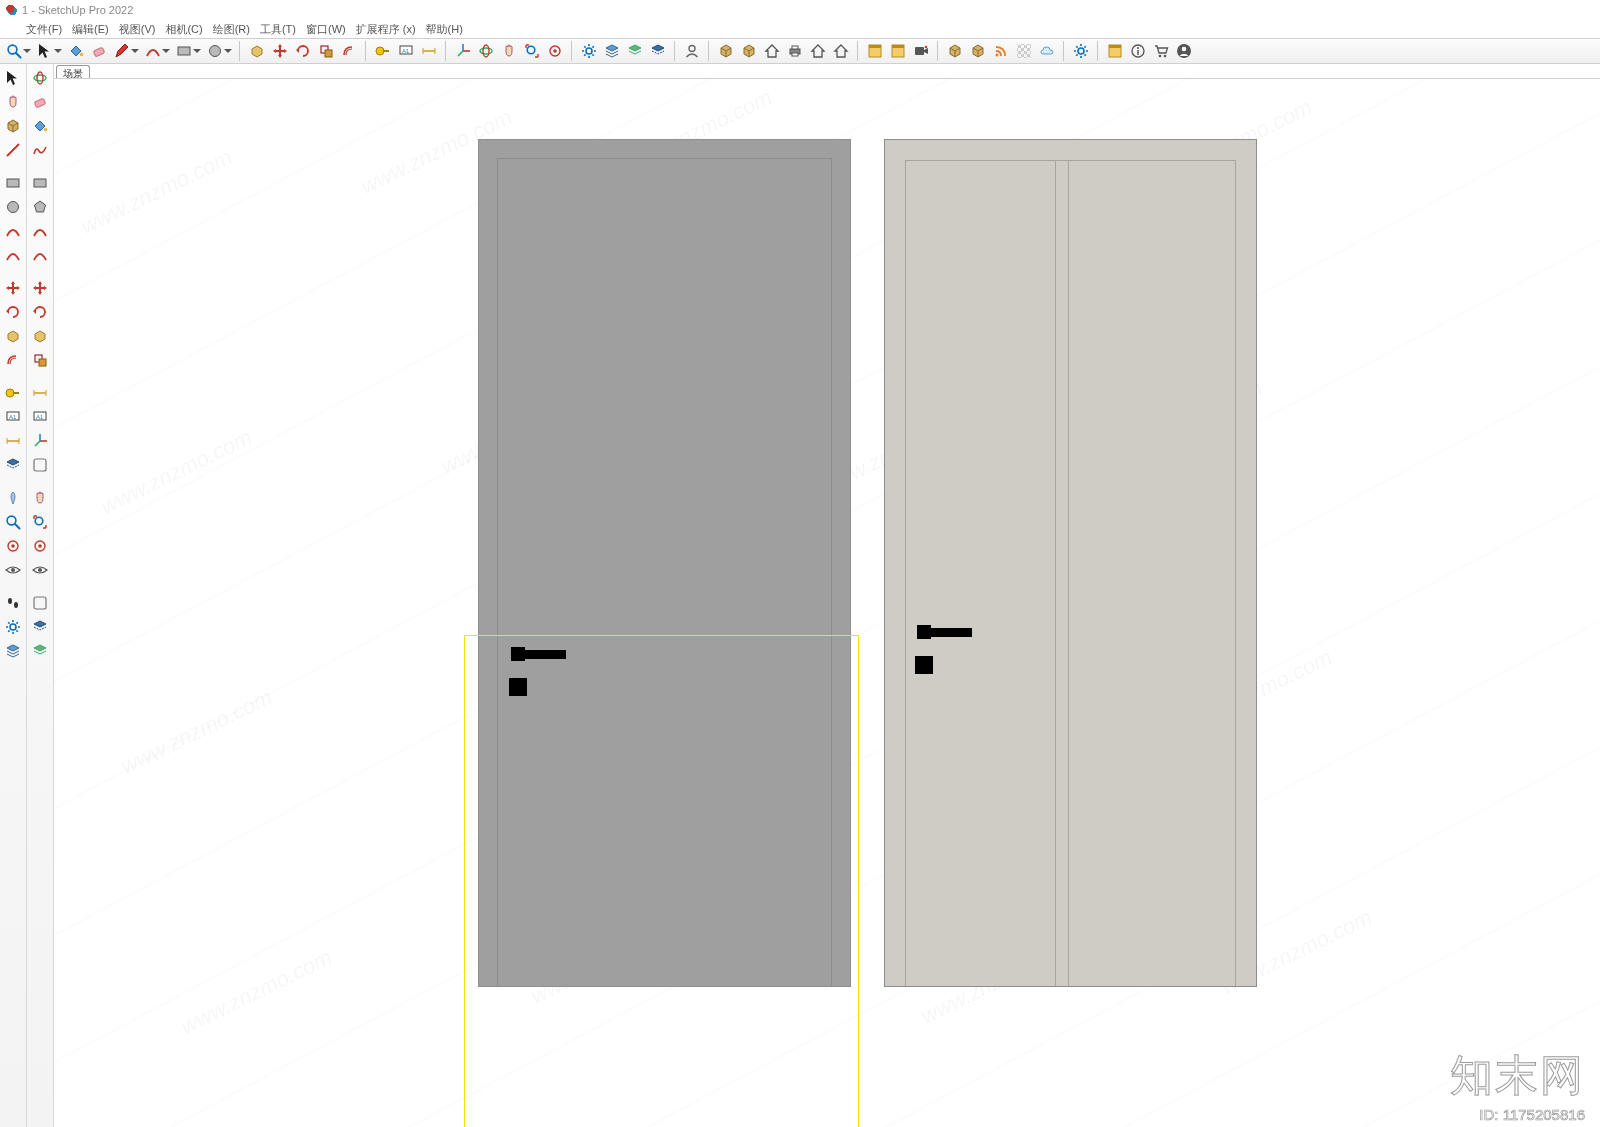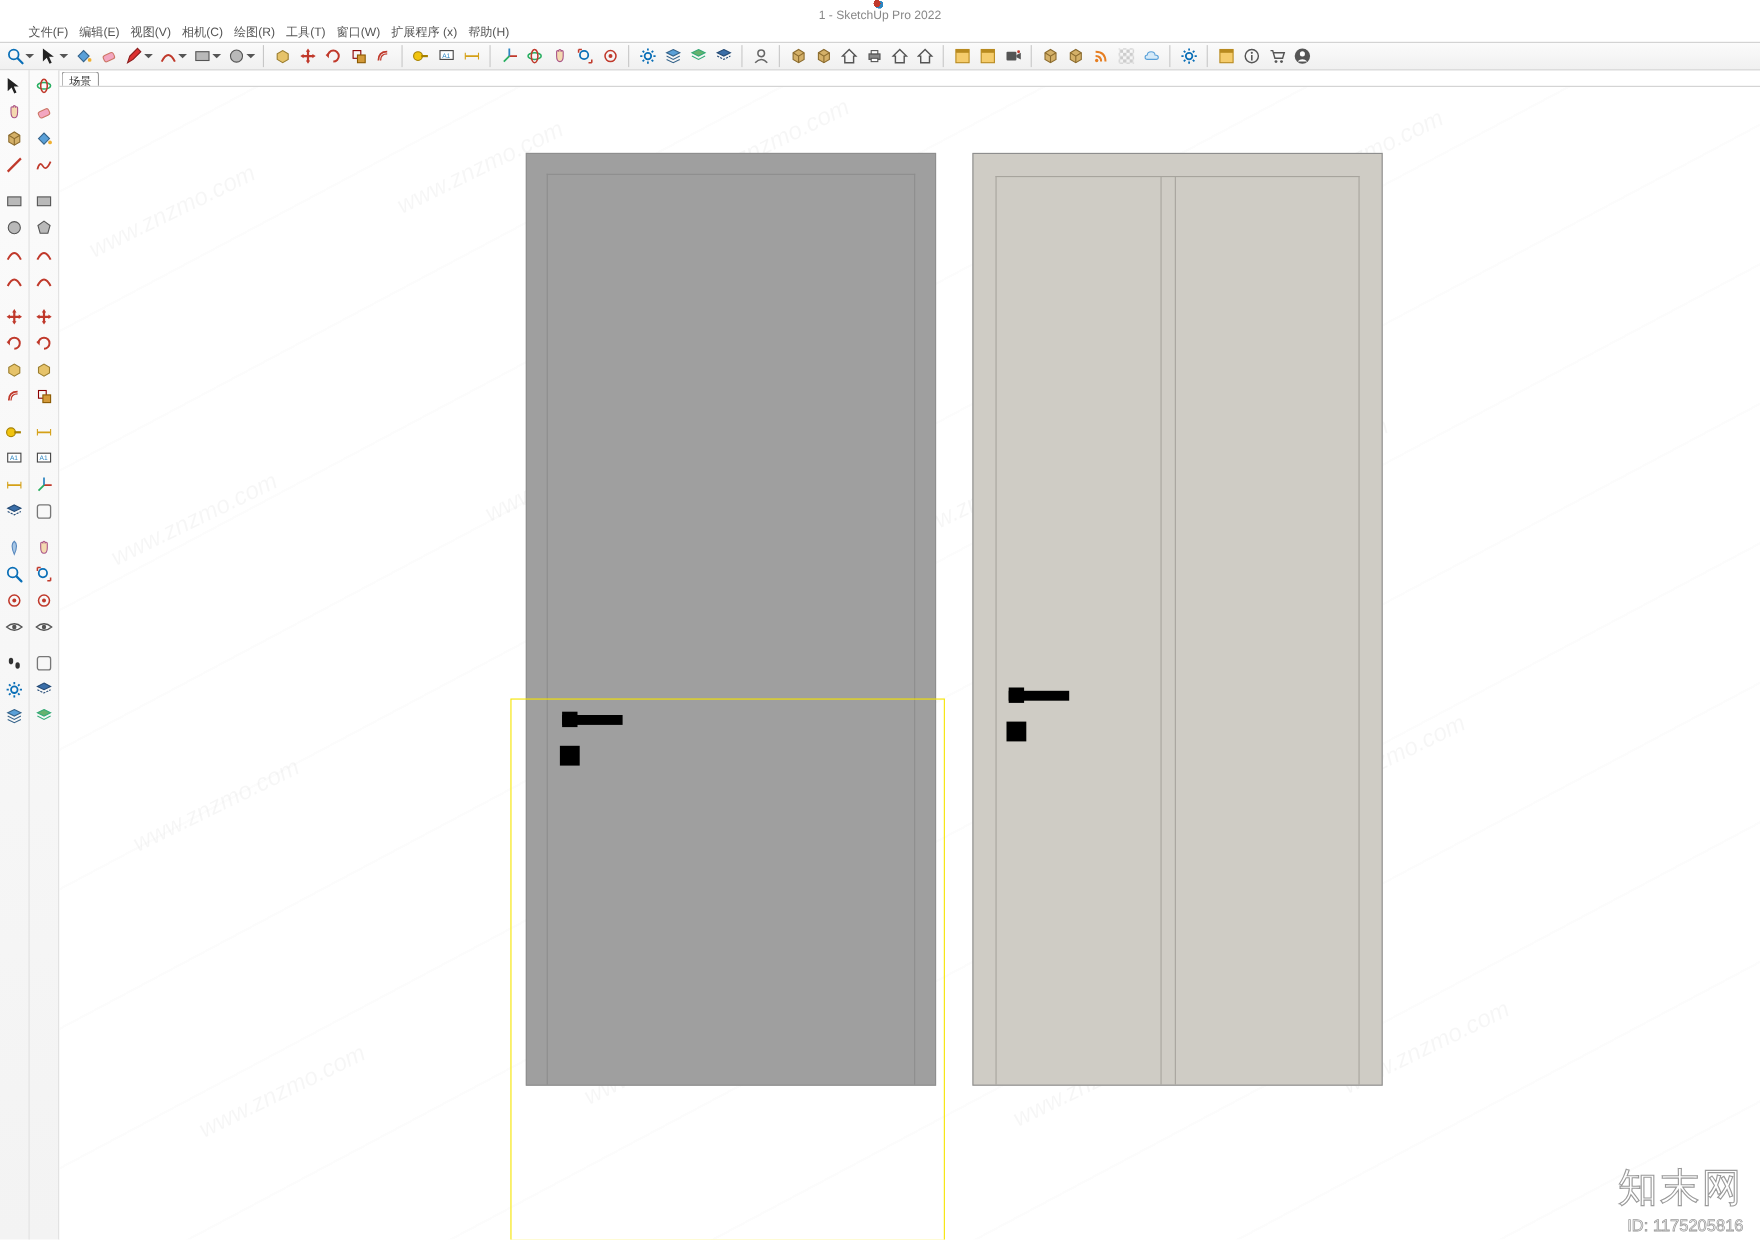--- a/index.html
+++ b/index.html
@@ -9,21 +9,21 @@
     font-size: 11px;
     background: #ffffff;
     overflow: hidden;
     position: relative;
   }
   
   .titlebar {
     height: 20px;
     display: flex; align-items: center;
     padding: 0 4px; background: #ffffff;
-    color: #888; font-size: 11px; flex-direction: column;
+    color: #888; font-size: 11px;
   }
   .titlebar .app-icon {
     width: 14px; height: 14px; margin-right: 4px;
     background: radial-gradient(circle at 45% 40%, #c0392b 0 35%, transparent 36%),
                 radial-gradient(circle at 60% 55%, #2e86c1 0 38%, transparent 39%);
     border-radius: 2px;
   }
 
   
   .menubar {
@@ -150,21 +150,21 @@
     );
   }
   .wm-text {
     position:absolute; color: rgba(0,0,0,0.035);
     font-size: 22px; font-style: italic;
     white-space: nowrap; transform: rotate(-26deg);
     font-family: Arial, sans-serif;
   }
   .brand {
     position: absolute; right: 15px; bottom: 22px;
-    font-size: 36px; letter-spacing: 2px;
+    font-size: 43px; letter-spacing: 2px;
     color: transparent; -webkit-text-stroke: 1px #9a9a9a;
     font-family: Liberation Sans, sans-serif;
     pointer-events:none;
   }
   .brand-id {
     position: absolute; right: 15px; bottom: 4px;
     font-size: 15px;
     color: transparent; -webkit-text-stroke: 0.7px #9a9a9a;
     font-family: Arial, sans-serif;
     pointer-events:none;

